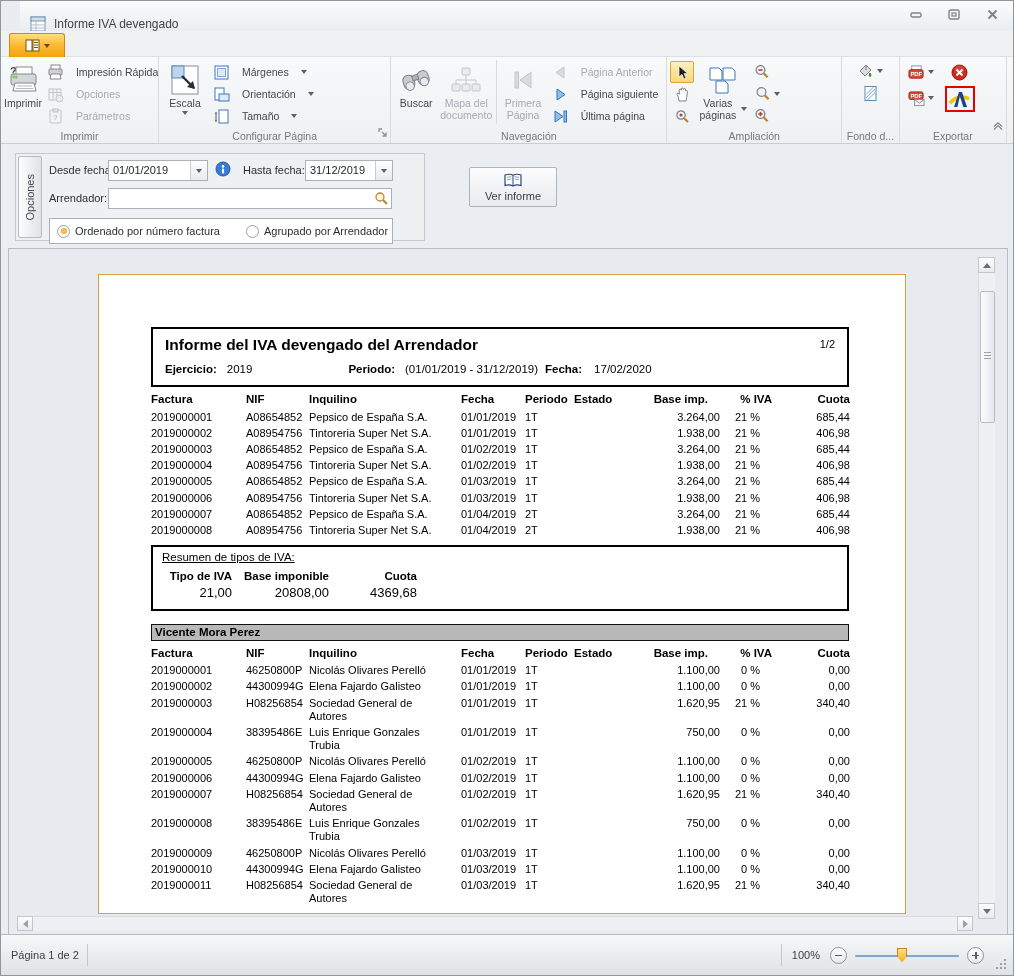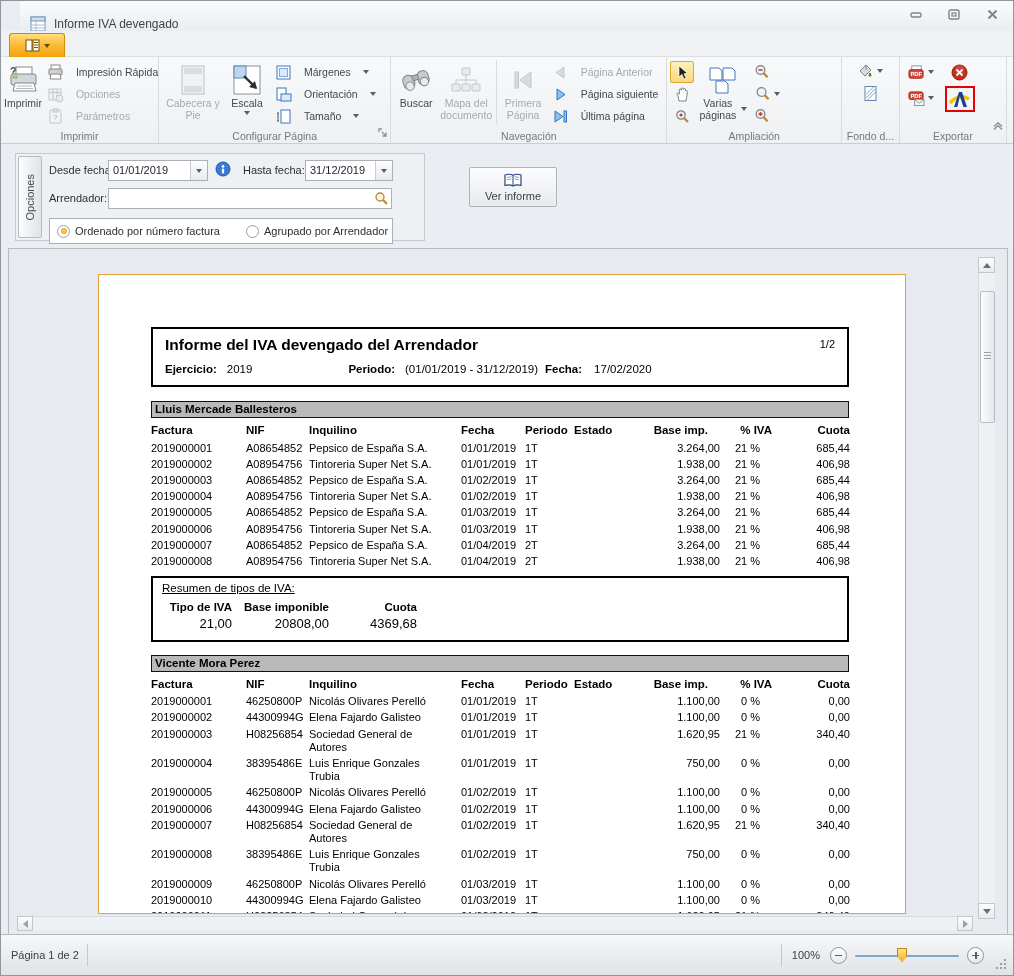--- a/index.html
+++ b/index.html
@@ -247,30 +247,20 @@
               </svg>
             <span>Parámetros</span>
           </div>
         </div>
       </div>
       <div class="rgroup-label">Imprimir</div>
     </div>
 
     <div class="rgroup" style="width:234px;">
       <div class="rcontent">
-        <div class="btn-big disabled" style="width:62px;">
-          <span class="bicon">
-            <svg width="26" height="30" viewBox="0 0 26 30" opacity="0.6">
-                <rect x="2" y="1" width="22" height="28" fill="#eceef0" stroke="#9aa0a6"></rect>
-                <rect x="4" y="3" width="18" height="6" fill="#c9cdd1"></rect>
-                <rect x="4" y="21" width="18" height="6" fill="#c9cdd1"></rect>
-              </svg>
-          </span>
-          <span>Cabecera y Pie</span>
-        </div>
         <div class="btn-big" style="width:46px;">
           <span class="bicon">
             <svg width="30" height="32" viewBox="0 0 30 32">
                 <rect x="2" y="2" width="26" height="28" fill="#fff" stroke="#8a9098"></rect>
                 <rect x="2" y="2" width="12" height="12" fill="#bcd6ee" stroke="#5f87b0"></rect>
                 <line x1="12" y1="12" x2="24" y2="24" stroke="#2b2f33" stroke-width="2.4"></line>
                 <polygon points="25,25 17,23 23,17" fill="#2b2f33"></polygon>
               </svg>
           </span>
           <span>Escala</span>
@@ -586,21 +576,20 @@
           <div class="rep-meta">
             <b>Ejercicio:</b>
             <span class="m-ej-v">2019</span>
             <b class="m-per-l">Periodo:</b>
             <span class="m-per-v">(01/01/2019 - 31/12/2019)</span>
             <b class="m-fe-l">Fecha:</b>
             <span class="m-fe-v">17/02/2020</span>
           </div>
         </div>
 
-        <div class="band">Lluis Mercade Ballesteros</div>
         <table class="rtable">
           <colgroup>
               <col style="width:95px">
               <col style="width:63px">
               <col style="width:152px">
               <col style="width:64px">
               <col style="width:49px">
               <col style="width:60px">
               <col style="width:86px">
               <col style="width:52px">

